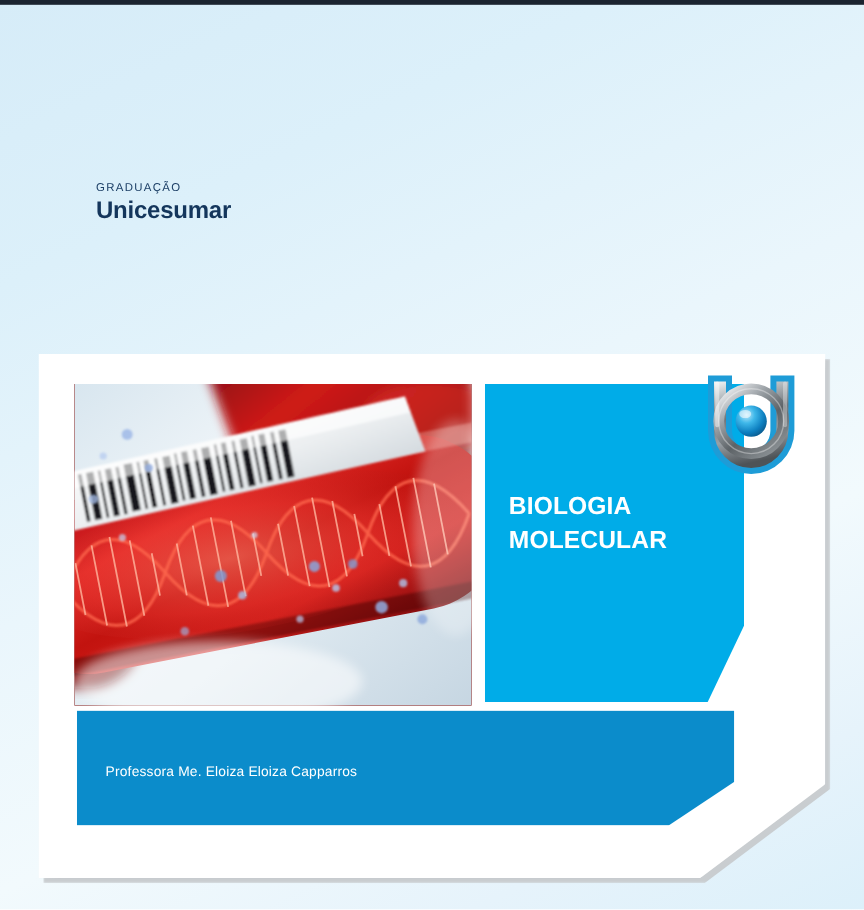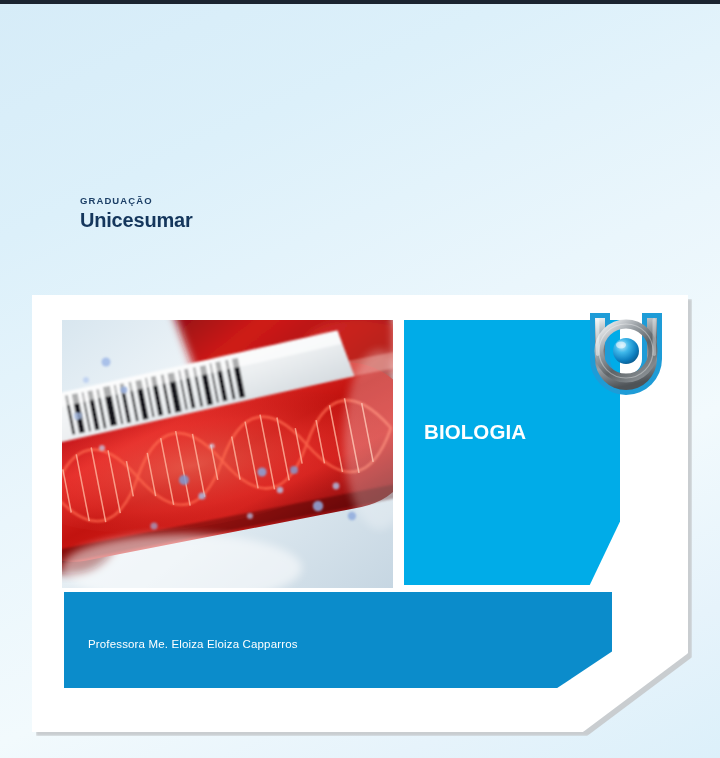--- a/index.html
+++ b/index.html
@@ -34,24 +34,23 @@
   #brand {
     position: absolute;
     left: 80px;
     top: 152px;
     line-height: 1;
   }
   #brand-eyebrow {
     font-size: 9.5px;
     letter-spacing: 1.1px;
     color: #1c3f66;
-    font-weight: 700;
+    font-weight: 400;
     display: block;
     margin-bottom: 4px;
-    margin-top: 44px;
   }
   #brand-name {
     font-size: 20px;
     font-weight: bold;
     color: #14365c;
     display: block;
     letter-spacing: -0.2px;
   }
 
   
@@ -97,21 +96,21 @@
     top: 320px;
     width: 216px;
     height: 265px;
     background: #00ace8;
     -webkit-clip-path: polygon(0 0, 100% 0, 100% 76%, 86% 100%, 0 100%);
     clip-path: polygon(0 0, 100% 0, 100% 76%, 86% 100%, 0 100%);
   }
   #course-title {
     position: absolute;
     left: 424px;
-    top: 417px;
+    top: 407px;
     width: 200px;
     color: #ffffff;
     font-size: 20.5px;
     font-weight: bold;
     line-height: 1.42;
     letter-spacing: 0.1px;
   }
   #course-title .tl { display: block; }
 
   
@@ -310,20 +309,21 @@
         <ellipse cx="318" cy="120" rx="36" ry="90" fill="#ffffff" opacity="0.5"></ellipse>
       </g>
       <rect width="331" height="268" fill="none"></rect>
     </svg>
   </div>
 
   <div id="title-panel"></div>
 
   <div id="course-title">
     <span class="tl">BIOLOGIA</span>
+    <span class="tl">MOLECULAR</span>
   </div>
 
   <div id="logo">
     <svg viewBox="0 0 96 96" aria-hidden="true">
       <defs>
         <linearGradient id="metalU" x1="0" y1="0" x2="0.2" y2="1">
           <stop offset="0%" stop-color="#f2f4f5"></stop>
           <stop offset="18%" stop-color="#b9bfc3"></stop>
           <stop offset="45%" stop-color="#6e7479"></stop>
           <stop offset="70%" stop-color="#9aa0a5"></stop>

